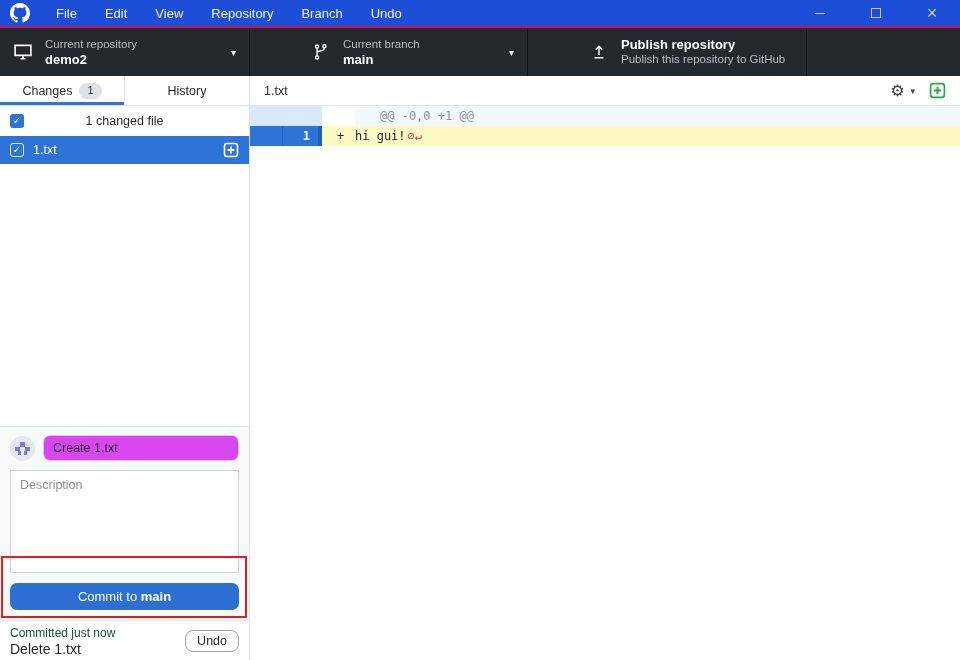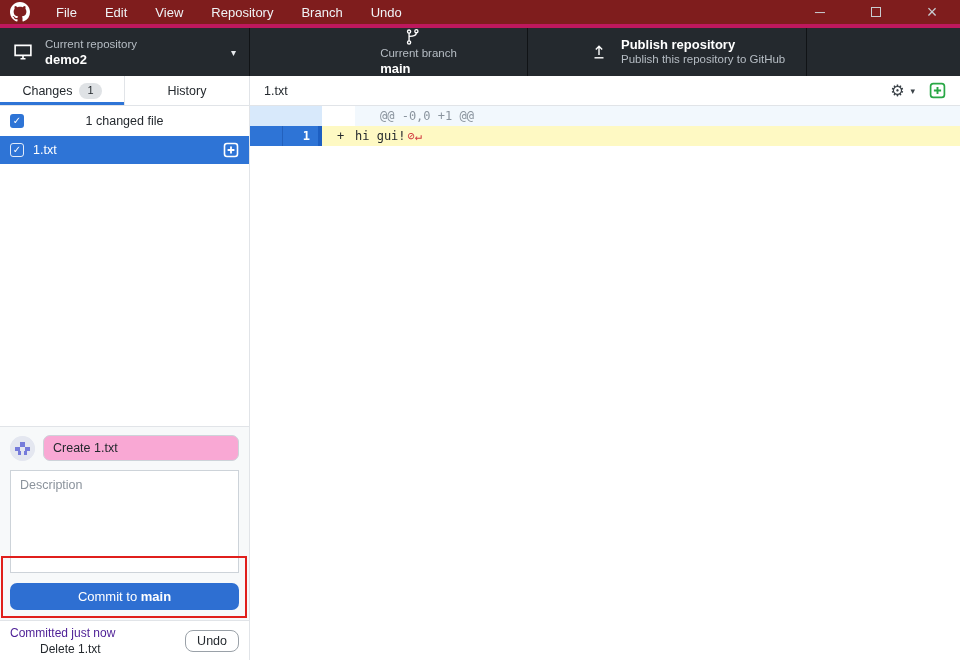--- a/index.html
+++ b/index.html
@@ -1,33 +1,33 @@
 <!DOCTYPE html>
 <html><head>
 <meta charset="utf-8">
 <style>
   * { margin:0; padding:0; box-sizing:border-box; }
   html,body { width:960px; height:660px; overflow:hidden; }
   body { font-family:"Liberation Sans","DejaVu Sans",sans-serif; font-size:13px; color:#24292e; background:#fff; }
   .app { width:960px; height:660px; display:flex; flex-direction:column; }
 
   
-  .titlebar { height:28px; background:#7f1d1d; display:flex; align-items:center; color:#f6f8fa; flex:0 0 auto; border-bottom:4px solid #be185d; }
+  .titlebar { height:28px; background:#1d4ed8; display:flex; align-items:center; color:#f6f8fa; flex:0 0 auto; border-bottom:2px solid #be185d; }
   .octocat { width:20px; height:20px; margin:0 12px 0 10px; display:flex; align-items:center; }
   .menus { display:flex; align-items:center; height:100%; }
   .menu-item { padding:0 14px; height:100%; display:flex; align-items:center; font-size:13px; color:#f0f3f6; cursor:default; }
   .win-controls { margin-left:auto; display:flex; height:100%; }
   .win-btn { width:56px; height:100%; display:flex; align-items:center; justify-content:center; color:#c8ccd0; font-size:14px; }
   .maxi-box { width:10px; height:10px; border:1px solid #c8ccd0; }
 
   
   .toolbar { height:48px; background:#24292e; display:flex; flex:0 0 auto;gap:48px; }
   .tool-btn { display:flex; align-items:center; padding-left:12px; border-right:1px solid #101316; }
   .tool-btn.repo { width:250px; }
-  .tool-btn.branch { width:230px;flex-direction:column; }
+  .tool-btn.branch { width:230px; }
   .tool-btn.publish { width:231px; }
   .tool-icon { width:22px; margin-right:11px; display:flex; align-items:center; justify-content:center; }
   .tool-text { display:flex; flex-direction:column; line-height:15px; }
   .tool-label { font-size:11.5px; color:#b6bdc4; }
   .tool-value { font-size:13px; font-weight:bold; color:#ffffff; }
   .tool-caret { margin-left:auto; margin-right:13px; color:#e6e9ec; font-size:10px; }
 
   
   .content { flex:1; display:flex; min-height:0; }
   .sidebar { width:250px; flex:0 0 auto; border-right:1px solid #e1e4e8; display:flex; flex-direction:column; position:relative; background:#fff; }
@@ -47,31 +47,31 @@
   .files-summary { width:100%; text-align:center; font-size:12.5px; }
   .file-row { height:28px; display:flex; align-items:center; padding:0 10px; gap:9px; background:#2e74d6; color:#fff; font-size:12.5px; flex:0 0 auto; }
   .file-row .checkbox { background:transparent; border:1px solid rgba(255,255,255,.85); }
   .file-status { margin-left:auto; display:flex; align-items:center; }
   .sidebar-filler { flex:1; }
 
   
   .commit-form { border-top:1px solid #e1e4e8; background:#f7f9fa; padding:8px 10px 10px; flex:0 0 auto; }
   .commit-row1 { display:flex; align-items:center; gap:8px; }
   .avatar { width:25px; height:25px; border-radius:50%; background:#e4e7f0; overflow:hidden; flex:0 0 auto; }
-  .summary-input { flex:1; height:26px; border:1px solid #cdd3d9; border-radius:7px; padding:0 9px; font-size:12.5px; color:#24292e; background:#f9a8d4; font-family:"Liberation Sans","DejaVu Sans",sans-serif; outline:none; }
+  .summary-input { flex:1; height:26px; border:1px solid #cdd3d9; border-radius:7px; padding:0 9px; font-size:12.5px; color:#24292e; background:#d946ef; font-family:"Liberation Sans","DejaVu Sans",sans-serif; outline:none; }
   .description-box { margin-top:9px; width:100%; height:103px; border:1px solid #cdd3d9; border-radius:0; padding:7px 9px; font-size:12.5px; color:#24292e; background:#fff; resize:none; font-family:"Liberation Sans","DejaVu Sans",sans-serif; outline:none; display:block; }
   .description-box::placeholder, .summary-input::placeholder { color:#8b939c; }
   .commit-button { margin-top:10px; width:100%; height:27px; background:#2e6fd2; border:none; border-radius:7px; color:#fff; font-size:13px; font-family:"Liberation Sans","DejaVu Sans",sans-serif; cursor:pointer; }
   .commit-button b { font-weight:bold; }
 
   
   .undo-bar { height:40px; border-top:1px solid #e1e4e8; background:#fff; display:flex; align-items:center; padding:0 10px; flex:0 0 auto; }
   .undo-texts { flex:1; line-height:16px; }
-  .undo-line1 { font-size:12px; color:#4c1d95; }
-  .undo-line2 { font-size:12px; color:#24292e;margin-left:30px; }
+  .undo-line1 { font-size:12px; color:#14532d; }
+  .undo-line2 { font-size:14px; color:#24292e; }
   .undo-button { border:1px solid #9aa1a8; border-radius:8px; background:#fff; padding:3px 11px; font-size:12.5px; color:#24292e; font-family:"Liberation Sans","DejaVu Sans",sans-serif; cursor:pointer; }
 
   
   .annotation-rect { position:absolute; left:1px; top:480px; width:246px; height:62px; border:2px solid #e01f1c; z-index:6; pointer-events:none; }
 
   
   .diff-header { height:30px; border-bottom:1px solid #e1e4e8; display:flex; align-items:center; padding:0 14px; font-size:12.5px; flex:0 0 auto; }
   .diff-actions { margin-left:auto; display:flex; align-items:center; gap:6px; }
   .gear-glyph { font-size:16px; color:#3b4248; }
   .gear-caret { font-size:9px; color:#3b4248; margin-right:8px; }

